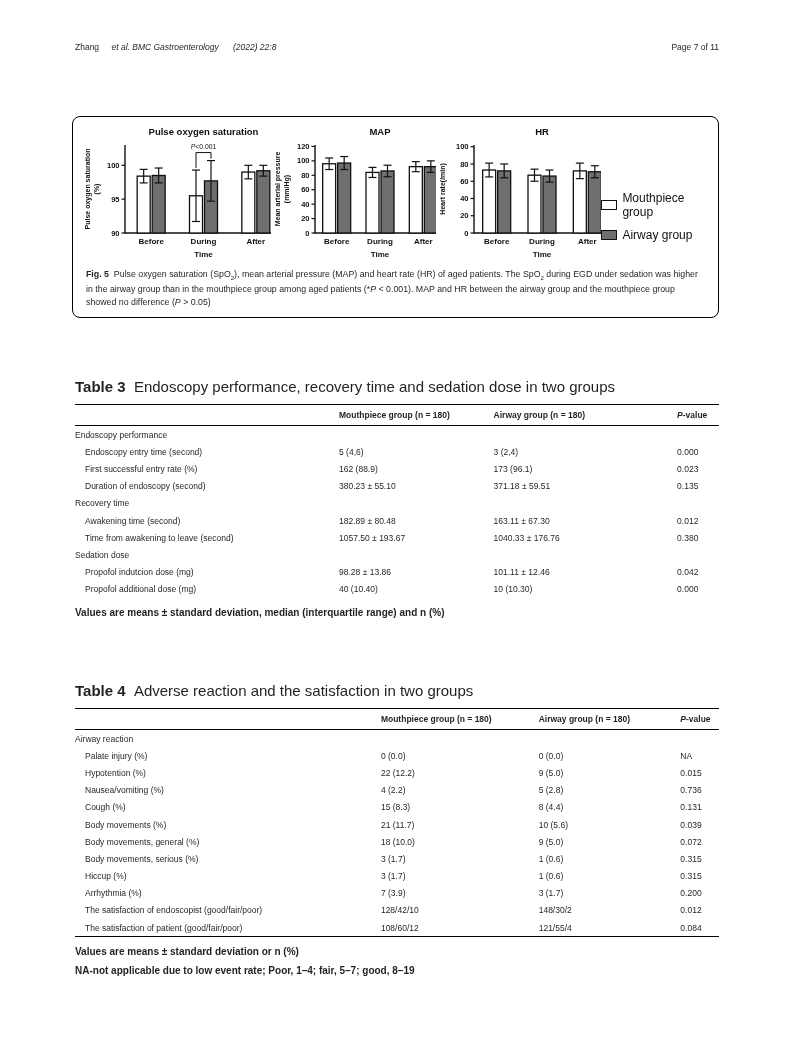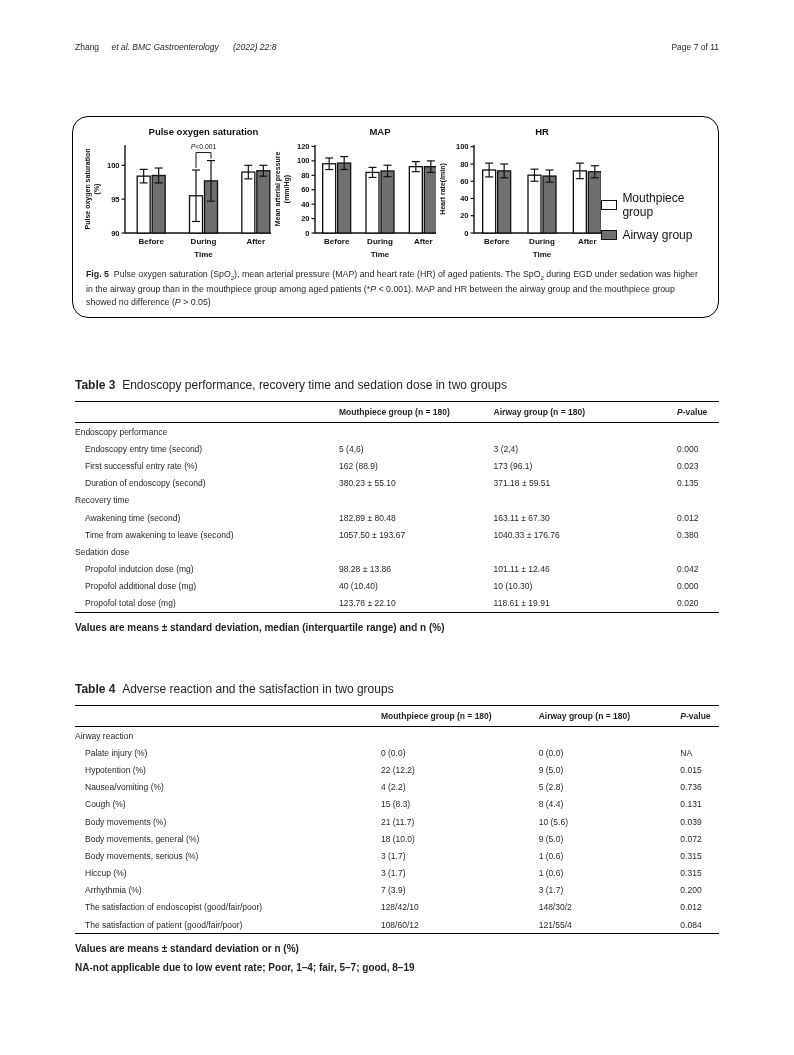--- a/index.html
+++ b/index.html
@@ -5,35 +5,35 @@
   html,body{margin:0;padding:0;background:#fff;}
   .page{position:relative;width:794px;height:1055px;background:#fff;
         font-family:"Liberation Sans",sans-serif;color:#231f20;overflow:hidden;}
 
   
   .header{position:absolute;top:42px;left:75px;right:75px;display:flex;
           justify-content:space-between;font-size:8.5px;white-space:pre;}
 
   
   .figure-box{position:absolute;top:116px;left:72px;width:647px;box-sizing:border-box;
-              border:1.5px solid #000;border-radius:16px;padding:6px 8px 8px;}
+              border:1.5px solid #000;border-radius:8px;padding:6px 8px 8px;}
   .charts-row{display:flex;align-items:flex-start;}
   svg{display:block;}
   svg text{font-family:"Liberation Sans",sans-serif;}
   .legend{display:flex;flex-direction:column;gap:9px;margin-top:68px;min-width:76px;}
   .legend-row{display:flex;align-items:center;gap:5px;font-size:12px;color:#111;}
   .legend-swatch{width:14px;height:8px;border:1.2px solid #111;display:inline-block;flex:0 0 auto;}
   .figure-caption{font-size:8.8px;line-height:1.5;padding:3px 5px 0;color:#231f20;}
   .figure-caption sub{font-size:6px;}
 
   
   .table-block{position:absolute;left:75px;width:644px;}
   #table3-block{top:378px;}
   #table4-block{top:682px;}
-  .table-title{font-size:12px;margin-bottom:9px;}
+  .table-title{font-size:15px;margin-bottom:9px;}
   table{width:100%;border-collapse:collapse;table-layout:fixed;font-size:8.5px;}
   thead th{text-align:left;font-weight:700;border-top:1.2px solid #000;
            border-bottom:1px solid #000;padding:5px 0;}
   tbody td{padding:3.6px 0;vertical-align:top;}
   tbody tr.last td{border-bottom:1.2px solid #000;}
   td.item{padding-left:10px;}
   .footnote{font-size:10px;font-weight:700;margin-top:6px;line-height:1.7;}
 </style>
 </head>
 <body>
@@ -272,26 +272,20 @@
             <td>98.28 ± 13.86</td>
             <td>101.11 ± 12.46</td>
             <td>0.042</td>
           </tr>
           <tr>
             <td class="item">Propofol additional dose (mg)</td>
             <td>40 (10.40)</td>
             <td>10 (10.30)</td>
             <td>0.000</td>
           </tr>
-          <tr class="last">
-            <td class="item">Propofol total dose (mg)</td>
-            <td>123.78 ± 22.10</td>
-            <td>118.61 ± 19.91</td>
-            <td>0.020</td>
-          </tr>
         </tbody>
       </table>
     <div class="footnote">Values are means ± standard deviation, median (interquartile range) and n (%)</div>
   </div>
 
   <div class="table-block" id="table4-block">
     <div class="table-title"><span style="font-weight: 700;">Table 4</span><span>&nbsp;&nbsp;Adverse reaction and the satisfaction in two groups</span></div>
     <table>
         <colgroup>
           <col style="width: 47.5%;">

